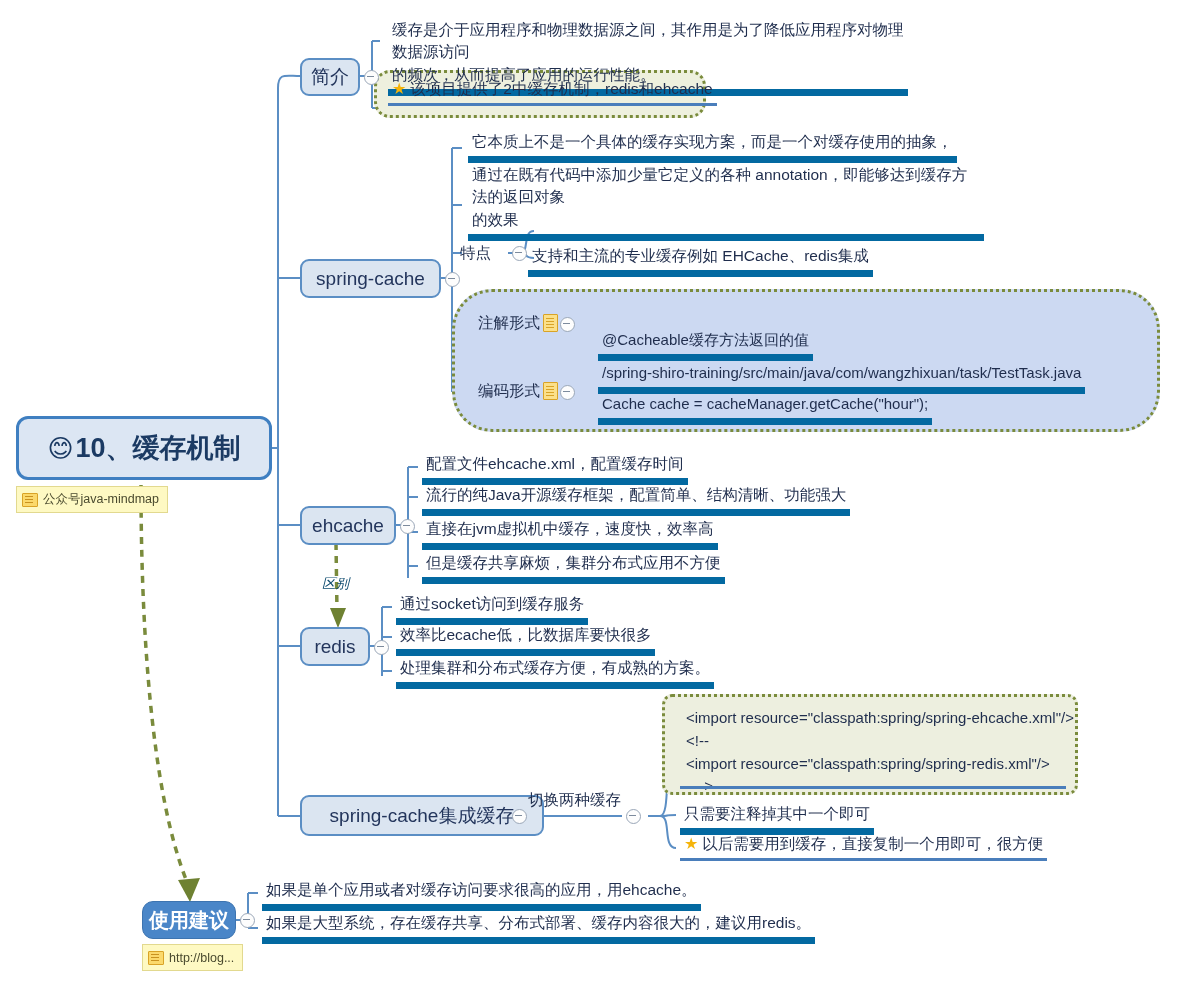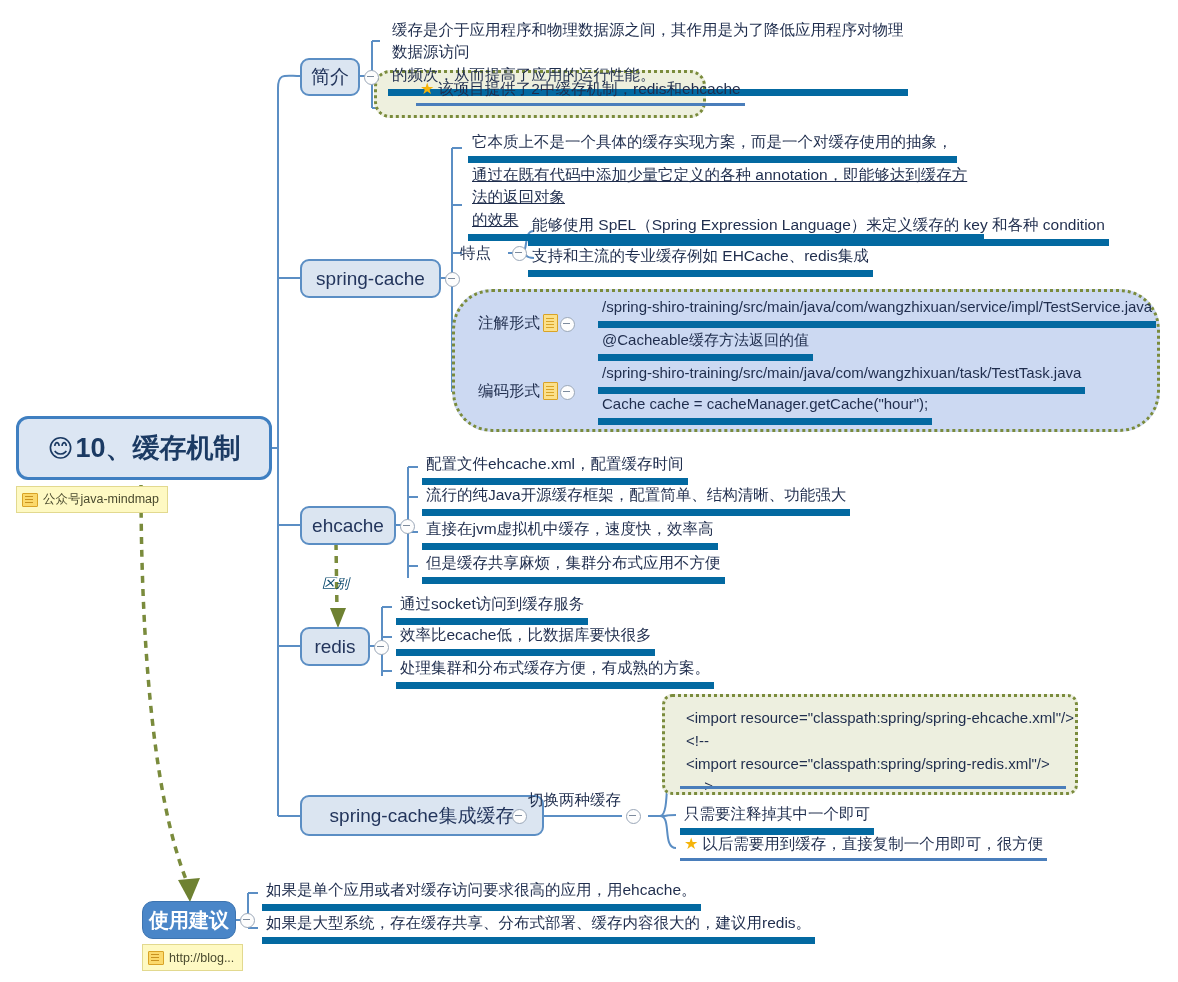--- a/index.html
+++ b/index.html
@@ -210,61 +210,55 @@
   <div class="branch-node abs" style="left:300px;top:58px;width:60px;height:38px;">
     <span>简介</span>
   </div>
   <div class="collapse" style="left:364px;top:70px;"></div>
 
   <div class="leaf-wrap" style="left:388px;top:18px;">
     <div class="leaf" style="width:512px;">缓存是介于应用程序和物理数据源之间，其作用是为了降低应用程序对物理数据源访问
 的频次，从而提高了应用的运行性能。</div>
   </div>
 
-  <div class="leaf-wrap" style="left:388px;top:79px;margin-left:28px;">
+  <div class="leaf-wrap" style="left:388px;top:79px;">
     <div style="border-bottom:3px solid #4a7ebb;padding:0 4px 3px 4px;display:inline-block;white-space:nowrap;">
       <span class="star">★</span><span class="plain">该项目提供了2中缓存机制，redis和ehcache</span>
     </div>
   </div>
 
   <div class="branch-node abs" style="left:300px;top:259px;width:141px;height:39px;">
     <span>spring-cache</span>
   </div>
   <div class="collapse" style="left:445px;top:272px;"></div>
 
   <div class="leaf-wrap" style="left:468px;top:130px;">
     <div class="leaf">它本质上不是一个具体的缓存实现方案，而是一个对缓存使用的抽象，</div>
   </div>
 
   <div class="leaf-wrap" style="left:468px;top:163px;">
-    <div class="leaf" style="width:508px;text-decoration:underline;">通过在既有代码中添加少量它定义的各种 annotation，即能够达到缓存方法的返回对象
+    <div class="leaf" style="width:508px;">通过在既有代码中添加少量它定义的各种 annotation，即能够达到缓存方法的返回对象
 的效果</div>
   </div>
 
   <div class="abs" style="left:460px;top:240px;height:26px;display:flex;align-items:center;">
     <span class="plain">特点</span>
   </div>
   <div class="collapse" style="left:512px;top:246px;"></div>
 
-  <div class="leaf-wrap" style="left:528px;top:213px;">
-    <div class="leaf">能够使用 SpEL（Spring Expression Language）来定义缓存的 key 和各种 condition</div>
-  </div>
   <div class="leaf-wrap" style="left:528px;top:244px;">
     <div class="leaf">支持和主流的专业缓存例如 EHCache、redis集成</div>
   </div>
 
   <div class="abs" style="left:478px;top:310px;height:26px;display:flex;align-items:center;">
     <span class="plain">注解形式</span>
     <span class="doc-icon"></span>
   </div>
   <div class="collapse" style="left:560px;top:317px;"></div>
 
-  <div class="leaf-wrap" style="left:598px;top:295px;">
-    <div class="leaf code">/spring-shiro-training/src/main/java/com/wangzhixuan/service/impl/TestService.java</div>
-  </div>
   <div class="leaf-wrap" style="left:598px;top:328px;">
     <div class="leaf code">@Cacheable缓存方法返回的值</div>
   </div>
 
   <div class="abs" style="left:478px;top:378px;height:26px;display:flex;align-items:center;">
     <span class="plain">编码形式</span>
     <span class="doc-icon"></span>
   </div>
   <div class="collapse" style="left:560px;top:385px;"></div>
 

